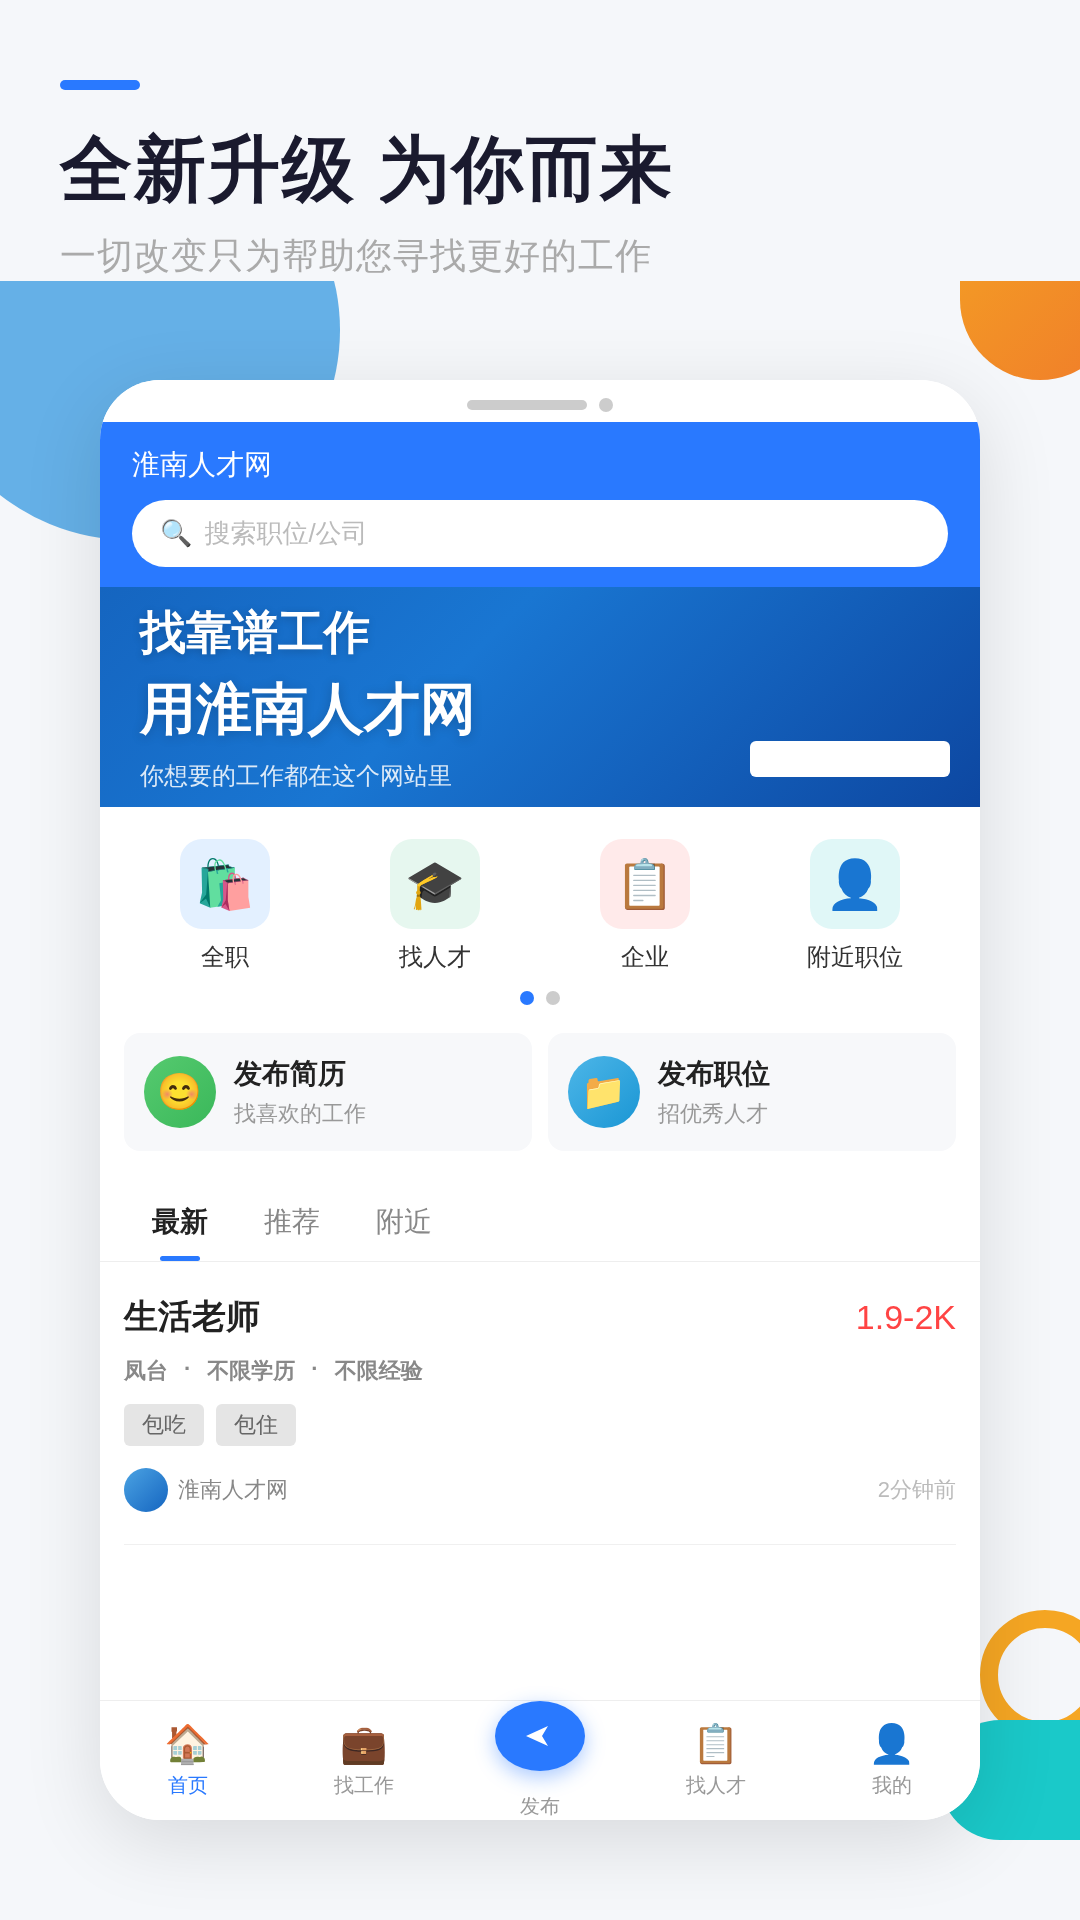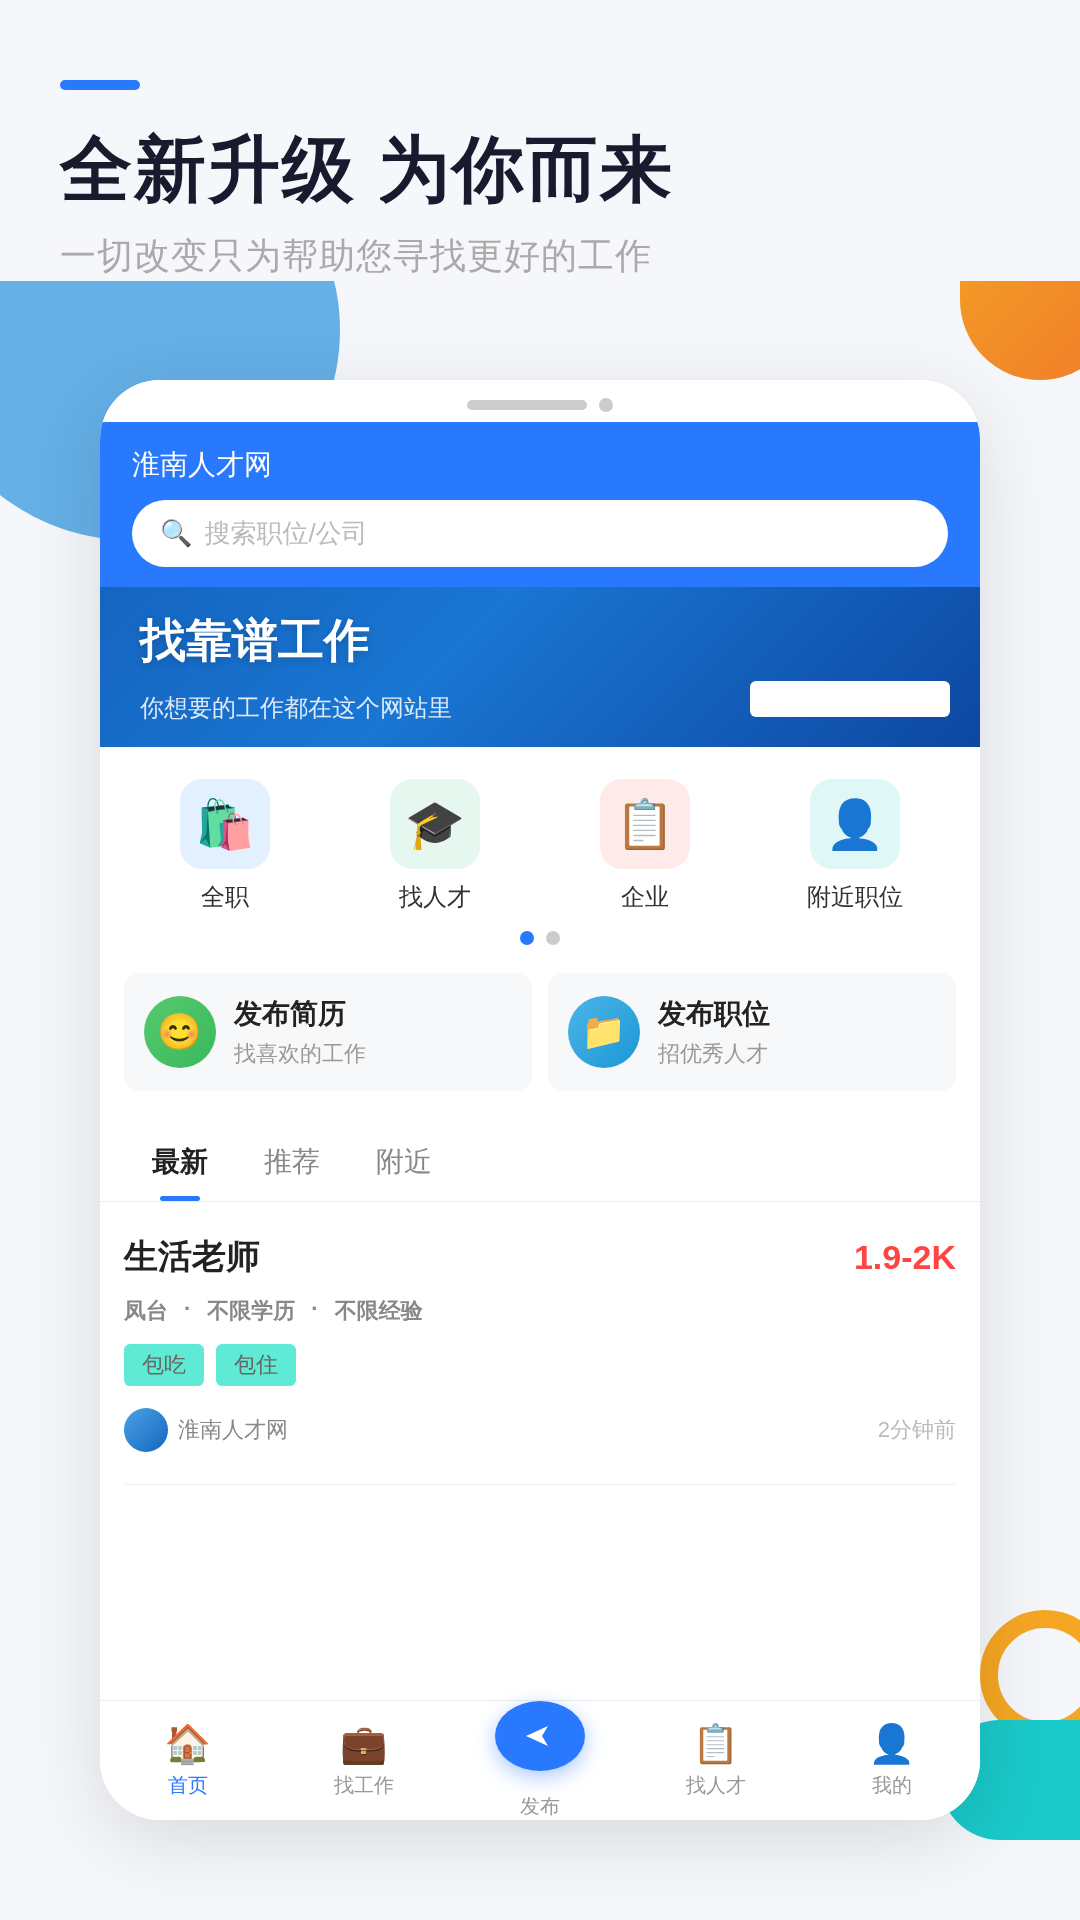--- a/index.html
+++ b/index.html
@@ -148,21 +148,21 @@
       color: #aaaaaa;
     }
     .search-placeholder {
       font-size: 26px;
       color: #bbbbbb;
     }
 
     
     .banner {
       width: 100%;
-      height: 160px;
+      height: 220px;
       background: linear-gradient(135deg, #1565c0 0%, #1976d2 40%, #0d47a1 100%);
       display: flex;
       flex-direction: column;
       justify-content: center;
       padding: 0 40px;
       position: relative;
       overflow: hidden;
     }
     .banner-text1 {
       font-size: 46px;
@@ -329,41 +329,41 @@
       margin-bottom: 16px;
       gap: 11px;
     }
     .job-title {
       font-size: 34px;
       font-weight: 700;
       color: #222222;
     }
     .job-salary {
       font-size: 34px;
-      font-weight: 700;
+      font-weight: 400;
       color: #ff4444;
     }
     .job-tags-row {
       display: flex;
       gap: 16px;
       margin-bottom: 18px;
       flex-wrap: wrap;
     }
     .job-tag {
       font-size: 22px;
       color: #888888;
       font-weight: bold;
     }
     .job-benefits-row {
       display: flex;
       gap: 12px;
       margin-bottom: 22px;
     }
     .benefit-tag {
-      background: #5eead4;
+      background: #e5e5e5;
       border-radius: 6px;
       padding: 6px 18px;
       font-size: 22px;
       color: #666666;
     }
     .job-footer {
       display: flex;
       justify-content: space-between;
       align-items: center;
     }
@@ -472,20 +472,21 @@
   <div class="app-header">
     <div class="app-header-title">淮南人才网</div>
     <div class="search-bar">
       <span class="search-icon-unicode">🔍</span>
       <span class="search-placeholder">搜索职位/公司</span>
     </div>
   </div>
 
   <div class="banner">
     <div class="banner-text1">找靠谱工作</div>
+    <div class="banner-text2">用淮南人才网</div>
     <div class="banner-sub">你想要的工作都在这个网站里</div>
     <div class="banner-search-inner"></div>
   </div>
 
   <div class="category-section">
     <div class="category-row">
       <div class="category-item">
         <div class="category-icon-wrap icon-blue">🛍️</div>
         <span class="category-label">全职</span>
       </div>

